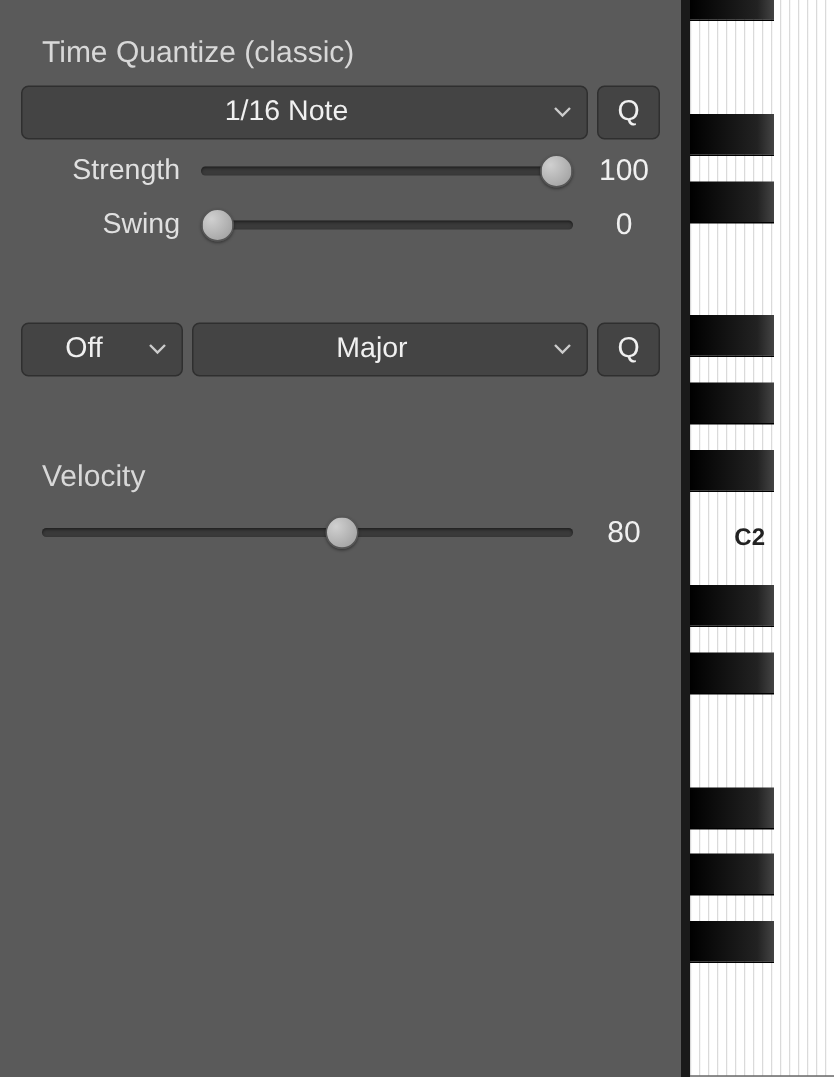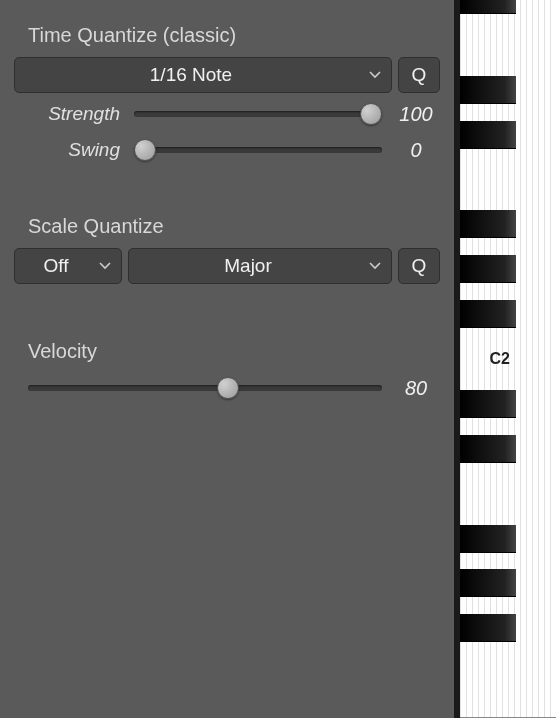--- a/index.html
+++ b/index.html
@@ -78,21 +78,20 @@
     justify-content: center;
     color: #f0f0f0;
     cursor: pointer;
   }
   .slider-row {
     display: flex;
     align-items: center;
     gap: 10px;
     margin-top: 6px;
     height: 30px;
-    font-style: italic;
   }
   .slider-label {
     flex: 0 0 110px;
     text-align: right;
     font-size: 19px;
     color: #e0e0e0;
     padding-right: 4px;
   }
   .slider-track-wrap {
     flex: 1;
@@ -210,21 +209,20 @@
       <div class="slider-label">Swing</div>
       <div class="slider-track-wrap">
         <div class="slider-track"></div>
         <div class="slider-knob" id="knob-swing" style="left: 11px;"></div>
       </div>
       <div class="slider-value">0</div>
     </div>
   </div>
 
   <div class="section">
-    <div class="section-title">Scale Quantize</div>
     <div class="row">
       <div class="select" style="flex:0 0 108px;">
         <span class="label">Off</span>
         <span class="chev">
           <svg width="12" height="8" viewBox="0 0 12 8">
               <path d="M1 1 L6 6 L11 1" stroke="#ccc" stroke-width="1.6" fill="none"></path>
             </svg>
         </span>
       </div>
       <div class="select" style="flex:1;">

